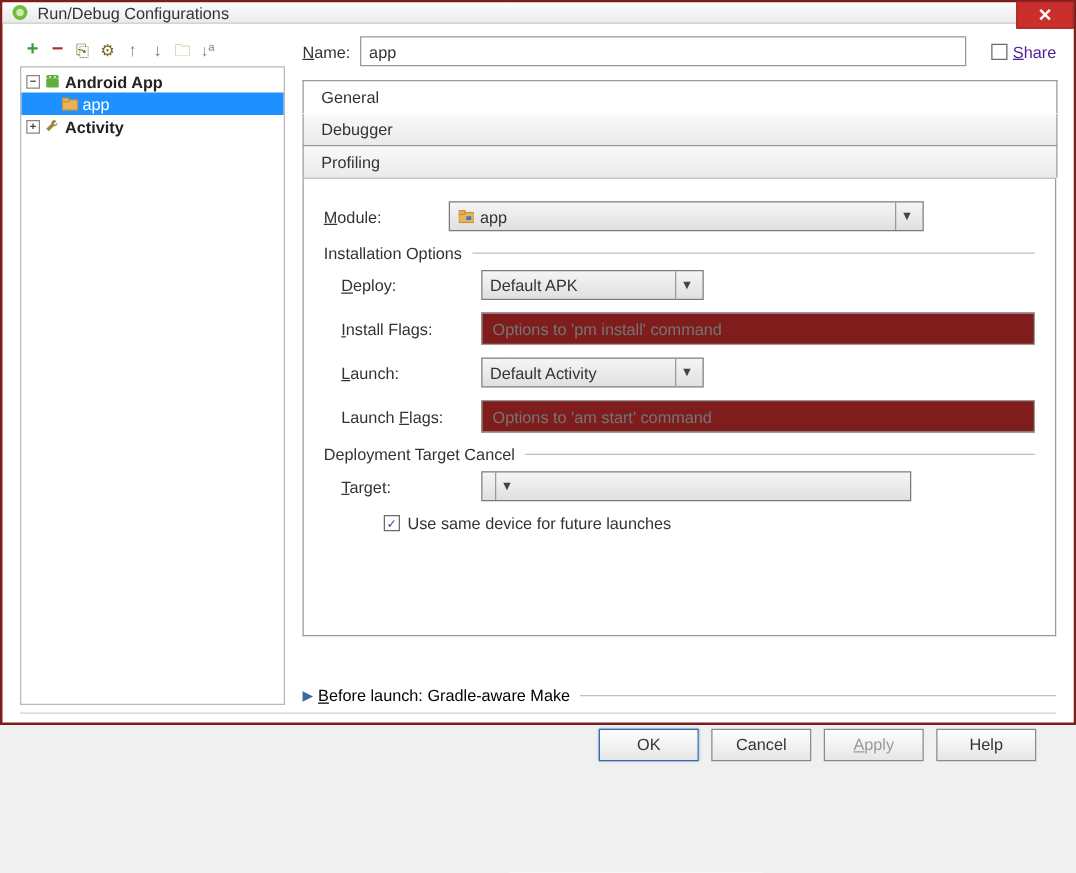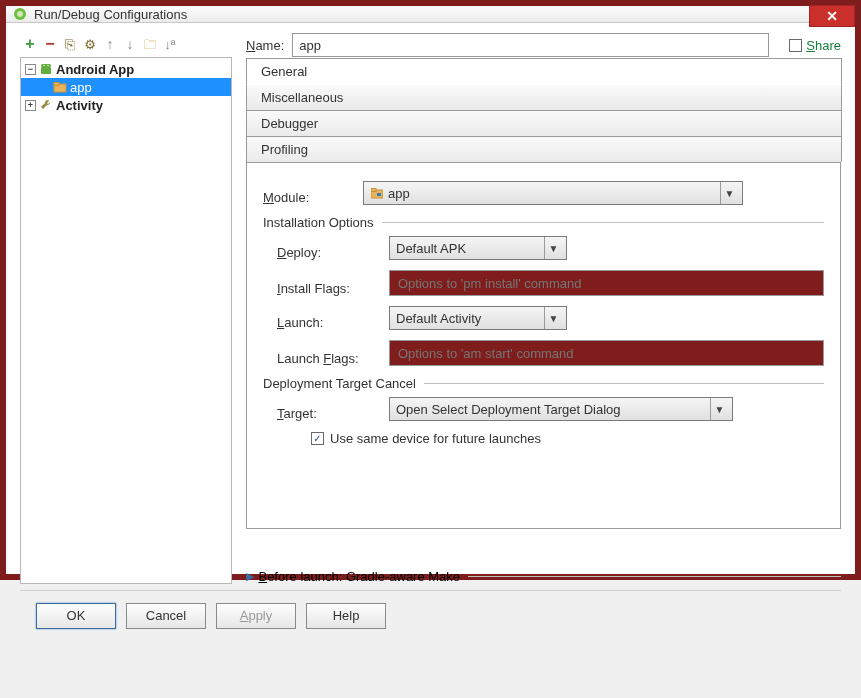--- a/index.html
+++ b/index.html
@@ -1,17 +1,17 @@
 <!DOCTYPE html>
 <html><head>
 <meta charset="utf-8">
 <style>
   * { box-sizing: border-box; margin: 0; padding: 0; font-family: "Segoe UI", Tahoma, sans-serif; font-size: 13px; }
   body { background: #f0f0f0; width: 861px; height: 698px; overflow: hidden; }
-  .window { width: 861px; height: 580px; background: #fff; border: 6px solid #7f1d1d; display: flex; flex-direction: column; }
+  .window { width: 861px; height: 580px; background: #fff; border: 2px solid #7f1d1d; display: flex; flex-direction: column; }
   .titlebar { height: 28px; background: linear-gradient(180deg,#fdfdfd 0%,#ebebeb 100%); border-bottom: 1px solid #c8c8c8; display: flex; align-items: center; padding: 0 6px; position: relative; }
   .title-icon { width: 16px; height: 16px; margin-right: 6px; display:inline-flex;align-items:center;justify-content:center;}
   .titlebar-text { color: #333; }
   .close-btn { position:absolute; right:0; top:-1px; width: 46px; height: 22px; background:#c9302c; color:#fff; text-align:center; line-height:20px; font-weight:bold; border:1px solid #a02522; font-size:14px;}
   .content { flex:1; display:flex; flex-direction:column; padding: 10px 14px 0 14px; gap:0; }
   .upper { flex:1; display:flex; gap:14px; }
   .left-panel { width: 212px; display:flex; flex-direction:column; }
   .toolbar { height: 24px; display:flex; align-items:center; gap:4px; padding:2px 0 4px 2px;}
   .tb-icon { width:16px; height:16px; display:inline-flex; align-items:center; justify-content:center; font-size:13px; line-height:1; }
   .add { color:#3c9a3c; font-weight:bold; font-size:16px;}
@@ -26,49 +26,49 @@
   .tree-row.bold { font-weight:bold; color:#222;}
   .tree-row.selected { background:#1e90ff; color:#fff; }
   .tree-row.selected .row-icon { filter: none; }
   .expander { width:11px; height:11px; border:1px solid #888; font-size:9px; line-height:9px; text-align:center; margin-right:3px; color:#444; background:#fff;}
   .tree-spacer { display:inline-block; width:14px;}
   .row-icon { width:14px; height:14px; margin-right:3px; display:inline-flex;align-items:center;justify-content:center; font-size:11px;}
   .ico-android { color:#3a8a3a;}
   .ico-folder { color:#d9a33a;}
   .ico-wrench { color:#9a8a3a;}
   .right-panel { flex:1; display:flex; flex-direction:column; }
-  .name-row { display:flex; align-items:center; gap:8px; }
+  .name-row { display:flex; align-items:center; gap:8px; margin-bottom:10px;}
   .label { color:#333; }
   .label u { text-decoration: underline; }
   .txt-input { flex:1; height:24px; border:1px solid #999; padding:2px 6px; color:#333; background:#fff;}
-  .share { display:flex; align-items:center; gap:4px; color:#15803d; margin-left:12px;}
+  .share { display:flex; align-items:center; gap:4px; color:#4c1d95; margin-left:12px;}
   .checkbox { width:13px; height:13px; border:1px solid #6a6a6a; background:#fff; display:inline-flex;align-items:center;justify-content:center; font-size:10px; color:#2a4a8a;}
   .tabs { display:flex; border-bottom:1px solid #9a9a9a;flex-direction:column; }
   .tab { padding:5px 14px 5px 14px; border:1px solid #9a9a9a; border-bottom:none; margin-right:-1px; background:linear-gradient(#fafafa,#eaeaea); color:#333; cursor:default; }
   .tab.active { background:#fff; border-bottom:1px solid #fff; position:relative; top:1px;}
   .tab-body { border:1px solid #9a9a9a; border-top:none; padding:12px 16px 12px 16px; background:#fff; flex:0 0 auto;}
-  .form-row { display:flex; align-items:flex-end; margin:6px 0 10px 0;}
+  .form-row { display:flex; align-items:center; margin:6px 0 10px 0;}
   .form-row .fld-label { width:100px; color:#333;}
   .form-row.indent .fld-label { margin-left:14px; width:112px;}
   .select-box { height:24px; border:1px solid #7a7a7a; background:linear-gradient(#f5f5f5,#e0e0e0); display:flex; align-items:center; padding:0 4px 0 6px; color:#333; position:relative;}
   .select-box .sel-text { flex:1;}
   .select-box .sel-arrow { width:18px; border-left:1px solid #9a9a9a; display:flex;align-items:center;justify-content:center; color:#444; font-size:10px; margin-left:4px; align-self:stretch;}
   .select-box.module { width:380px;}
   .select-box.narrow { width:178px;}
   .select-box.med { width:344px;}
   .mini-icon { width:14px;height:14px;display:inline-flex;align-items:center;justify-content:center;margin-right:4px;}
   .text-input-lg { flex:1; height:26px; border:1px solid #999; padding:2px 8px; color:#999; background:#7f1d1d;}
   .section-hdr { display:flex; align-items:center; margin-top:4px; margin-bottom:6px;}
   .section-hdr .sec-label { color:#333; margin-right:8px;}
   .section-hdr .rule { flex:1; height:1px; background:#c0c0c0;}
   .check-row { display:flex; align-items:center; margin-left:48px; gap:6px; color:#333;}
   .before-launch { display:flex; align-items:center; margin-top:40px;}
   .before-launch .tri { color:#3a6aa0; margin-right:4px; font-size:11px;}
   .before-launch .rule { flex:1; height:1px; background:#c0c0c0; margin-left:8px;}
-  .button-bar { height:50px; display:flex; align-items:center; justify-content:flex-start; gap:10px; padding:0 16px; border-top:1px solid #d0d0d0; margin-top:6px;}
+  .button-bar { height:50px; display:flex; align-items:center; justify-content:flex-end; gap:10px; padding:0 16px; border-top:1px solid #d0d0d0; margin-top:6px;}
   .btn { min-width:80px; height:26px; border:1px solid #8a8a8a; background:linear-gradient(#fefefe,#e6e6e6); color:#333; text-align:center; line-height:24px; padding:0 12px;}
   .btn.primary { border:1px solid #3a6aa0; box-shadow:0 0 2px #6aa0e0;}
   .btn.disabled { color:#9a9a9a; }
   .module-icon svg { width:12px;height:12px;}
 </style>
 </head>
 <body>
 
 <div class="window">
   <div class="titlebar">
@@ -137,21 +137,20 @@
           <span class="label"><u>N</u>ame:</span>
           <input class="txt-input" value="app" style="">
           <span class="share">
             <span class="checkbox"></span>
             <span><u>S</u>hare</span>
           </span>
         </div>
 
         <div class="tabs">
           <div class="tab active">General</div>
-          <div class="tab">Miscellaneous</div>
           <div class="tab">Debugger</div>
           <div class="tab">Profiling</div>
         </div>
 
         <div class="tab-body">
 
           <div class="form-row">
             <span class="fld-label"><u>M</u>odule:</span>
             <div class="select-box module">
               <span class="mini-icon module-icon">
@@ -194,21 +193,20 @@
             <input class="text-input-lg" placeholder="Options to 'am start' command" style="">
           </div>
 
           <div class="section-hdr">
             <span class="sec-label">Deployment Target Cancel</span>
             <span class="rule"></span>
           </div>
           <div class="form-row indent">
             <span class="fld-label"><u>T</u>arget:</span>
             <div class="select-box med">
-              <span class="sel-text">Open Select Deployment Target Dialog</span>
               <span class="sel-arrow">▼</span>
             </div>
           </div>
           <div class="check-row">
             <span class="checkbox">✓</span>
             <span>Use same device for future launches</span>
           </div>
 
           <div style="height:70px"></div>
         </div>

